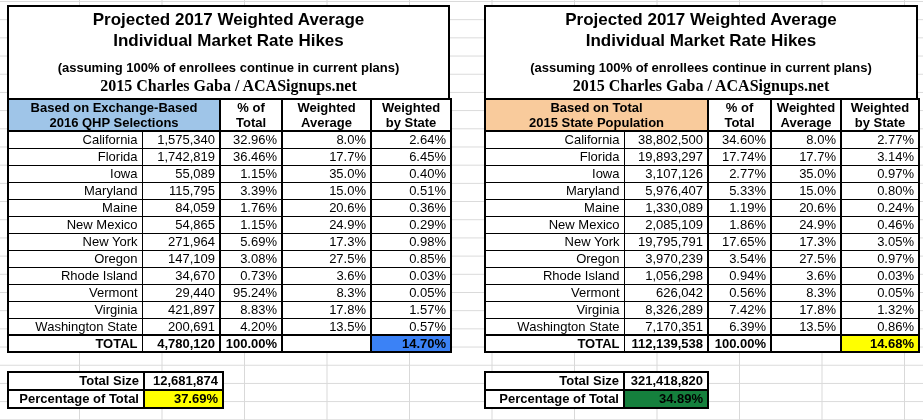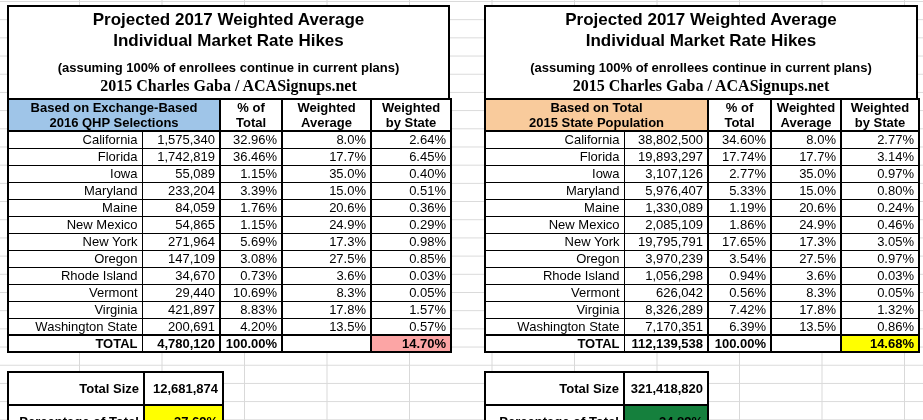--- a/index.html
+++ b/index.html
@@ -58,21 +58,21 @@
 
   table.footer {
     border-collapse: collapse; table-layout: fixed;
     margin-top: 18px;
     border: 2px solid #000;
     background: #fff;
   }
   table.footer td {
     border: 2px solid #000;
     font-size: 13px; font-weight: bold;
-    height: 33px; line-height: 16px;
+    height: 18px; line-height: 16px;
     text-align: right; padding: 0 4px 0 2px;
     overflow: hidden; white-space: nowrap; background: #fff;
   }
 </style>
 </head>
 <body>
 
 <div class="sheet-grid"></div>
 
 <div class="tbl-wrap left">
@@ -127,21 +127,21 @@
         </tr>
         <tr>
           <td>Iowa</td>
           <td>55,089</td>
           <td class="thick-left">1.15%</td>
           <td class="thick-left">35.0%</td>
           <td class="thick-left">0.40%</td>
         </tr>
         <tr>
           <td>Maryland</td>
-          <td>233,204</td>
+          <td>115,795</td>
           <td class="thick-left">3.39%</td>
           <td class="thick-left">15.0%</td>
           <td class="thick-left">0.51%</td>
         </tr>
         <tr>
           <td>Maine</td>
           <td>84,059</td>
           <td class="thick-left">1.76%</td>
           <td class="thick-left">20.6%</td>
           <td class="thick-left">0.36%</td>
@@ -170,21 +170,21 @@
         <tr>
           <td>Rhode Island</td>
           <td>34,670</td>
           <td class="thick-left">0.73%</td>
           <td class="thick-left">3.6%</td>
           <td class="thick-left">0.03%</td>
         </tr>
         <tr>
           <td>Vermont</td>
           <td>29,440</td>
-          <td class="thick-left">10.69%</td>
+          <td class="thick-left">95.24%</td>
           <td class="thick-left">8.3%</td>
           <td class="thick-left">0.05%</td>
         </tr>
         <tr>
           <td>Virginia</td>
           <td>421,897</td>
           <td class="thick-left">8.83%</td>
           <td class="thick-left">17.8%</td>
           <td class="thick-left">1.57%</td>
         </tr>
@@ -195,21 +195,21 @@
           <td class="thick-left">13.5%</td>
           <td class="thick-left">0.57%</td>
         </tr>
       </tbody>
     <tbody>
       <tr class="total">
         <td>TOTAL</td>
         <td>4,780,120</td>
         <td class="thick-left">100.00%</td>
         <td class="thick-left"></td>
-        <td class="thick-left" style="background-color: #fca5a5;">14.70%</td>
+        <td class="thick-left" style="background-color: #3b82f6;">14.70%</td>
       </tr>
     </tbody>
   </table>
   <table class="footer">
     <colgroup>
         <col style="width:136px">
         <col style="width:79px">
       </colgroup>
     <tbody>
         <tr>

